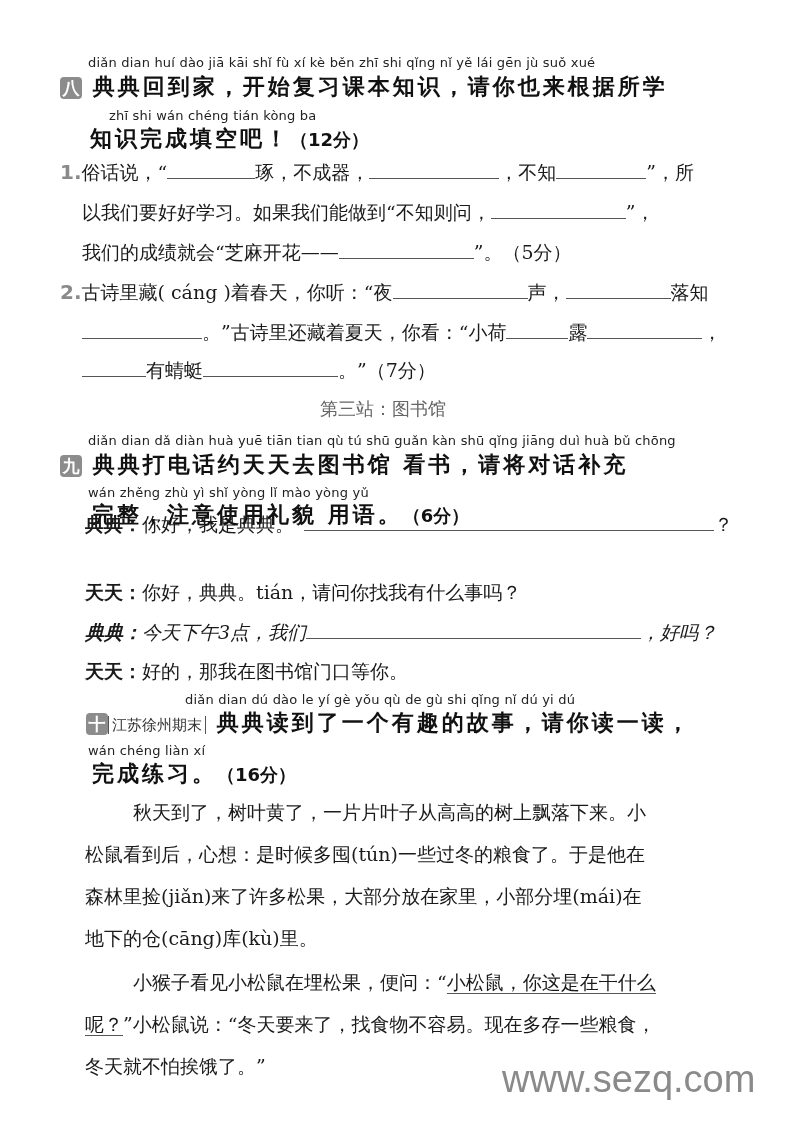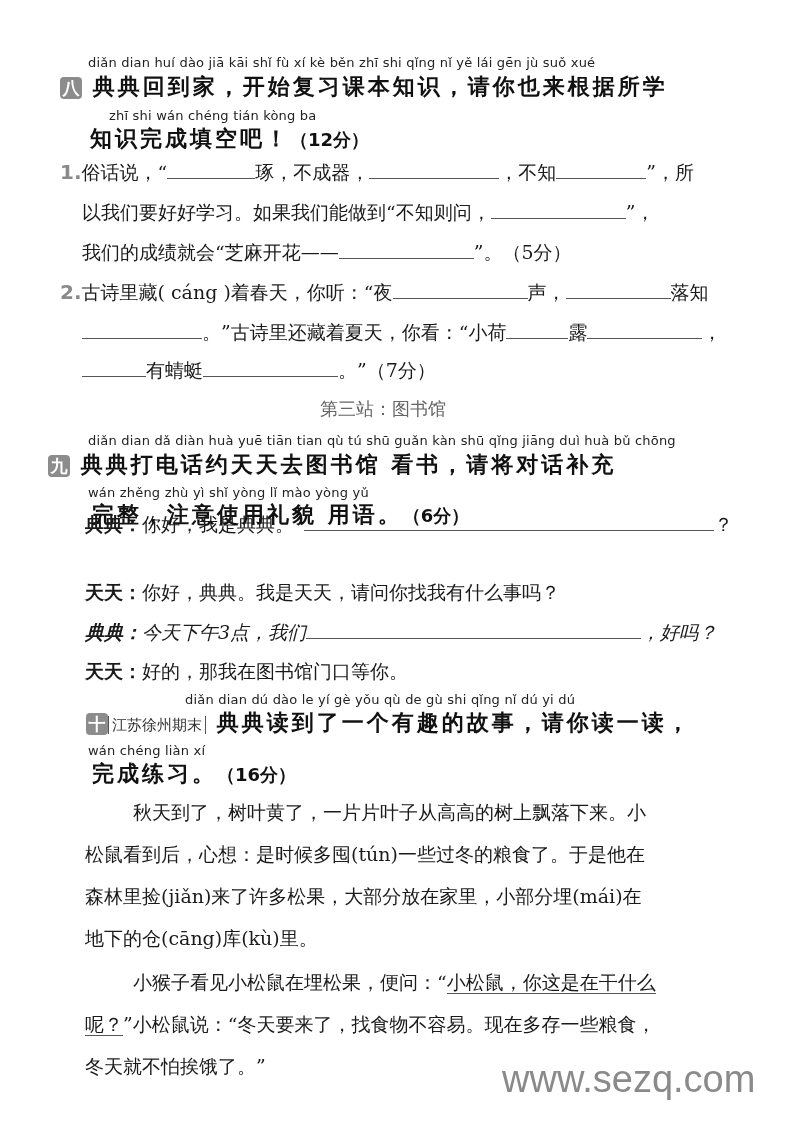--- a/index.html
+++ b/index.html
@@ -53,34 +53,34 @@
 <div class="abs body" style="left:82px;top:320px;">
   <span class="blank" style="width:120px"></span><span>。”古诗里还藏着夏天，你看：“小荷</span><span class="blank" style="width:62px"></span><span>露</span><span class="blank" style="width:115px"></span><span>，</span>
 </div>
 <div class="abs body" style="left:82px;top:358px;">
   <span class="blank" style="width:64px"></span><span>有蜻蜓</span><span class="blank" style="width:135px"></span><span>。”（7分）</span>
 </div>
 
 <div class="abs station" style="left:320px;top:397px;">第三站：图书馆</div>
 
 <div class="abs py" style="left:88px;top:433px;">diǎn dian  dǎ  diàn huà yuē tiān tian  qù   tú  shū guǎn  kàn  shū  qǐng jiāng  duì huà  bǔ chōng</div>
-<div class="abs hd" style="left:48px;top:450px;">
+<div class="abs hd" style="left:60px;top:450px;">
   <span class="badge">九</span>
   <span>典典打电话约天天去图书馆 看书，请将对话补充</span>
 </div>
 <div class="abs py" style="left:88px;top:485px;">wán zhěng  zhù  yì  shǐ yòng  lǐ mào yòng  yǔ</div>
 <div class="abs hd" style="left:92px;top:500px;">
   <span>完整，注意使用礼貌 用语。</span><span class="score">（6分）</span>
 </div>
 
 <div class="abs body" style="left:85px;top:512px;">
   <b>典典：</b><span>你好，我是典典。</span><span class="blank" style="width:410px;margin-left:10px"></span><span>？</span>
 </div>
 <div class="abs body" style="left:85px;top:580px;">
-  <b>天天：</b><span>你好，典典。我是天天，请问你找我有什么事吗？</span>
+  <b>天天：</b><span>你好，典典。tián，请问你找我有什么事吗？</span>
 </div>
 <div class="abs body" style="left:85px;top:620px;font-style:italic;">
   <b>典典：</b><span>今天下午3点，我们</span><span class="blank" style="width:335px"></span><span>，好吗？</span>
 </div>
 <div class="abs body" style="left:85px;top:659px;">
   <b>天天：</b><span>好的，那我在图书馆门口等你。</span>
 </div>
 
 <div class="abs py" style="left:185px;top:692px;">diǎn dian  dú  dào   le    yí   gè  yǒu  qù   de   gù  shi   qǐng  nǐ   dú   yi   dú</div>
 <div class="abs hd" style="left:60px;top:708px;margin-left:26px;">

